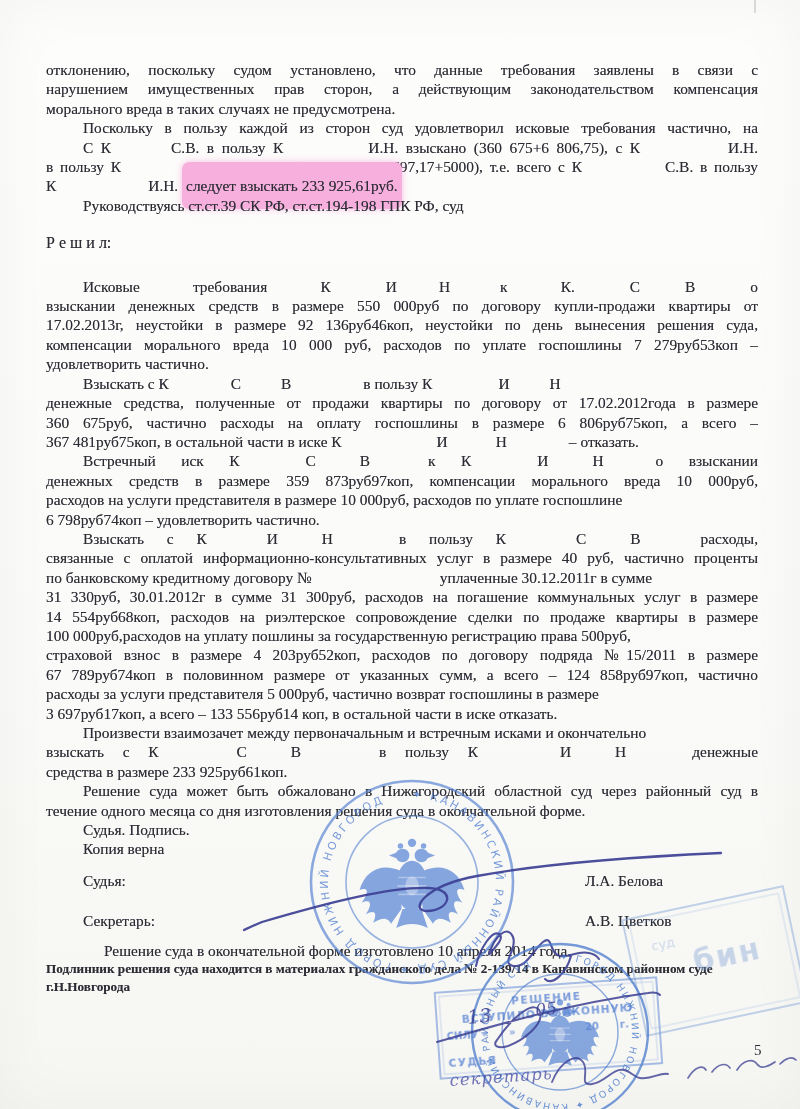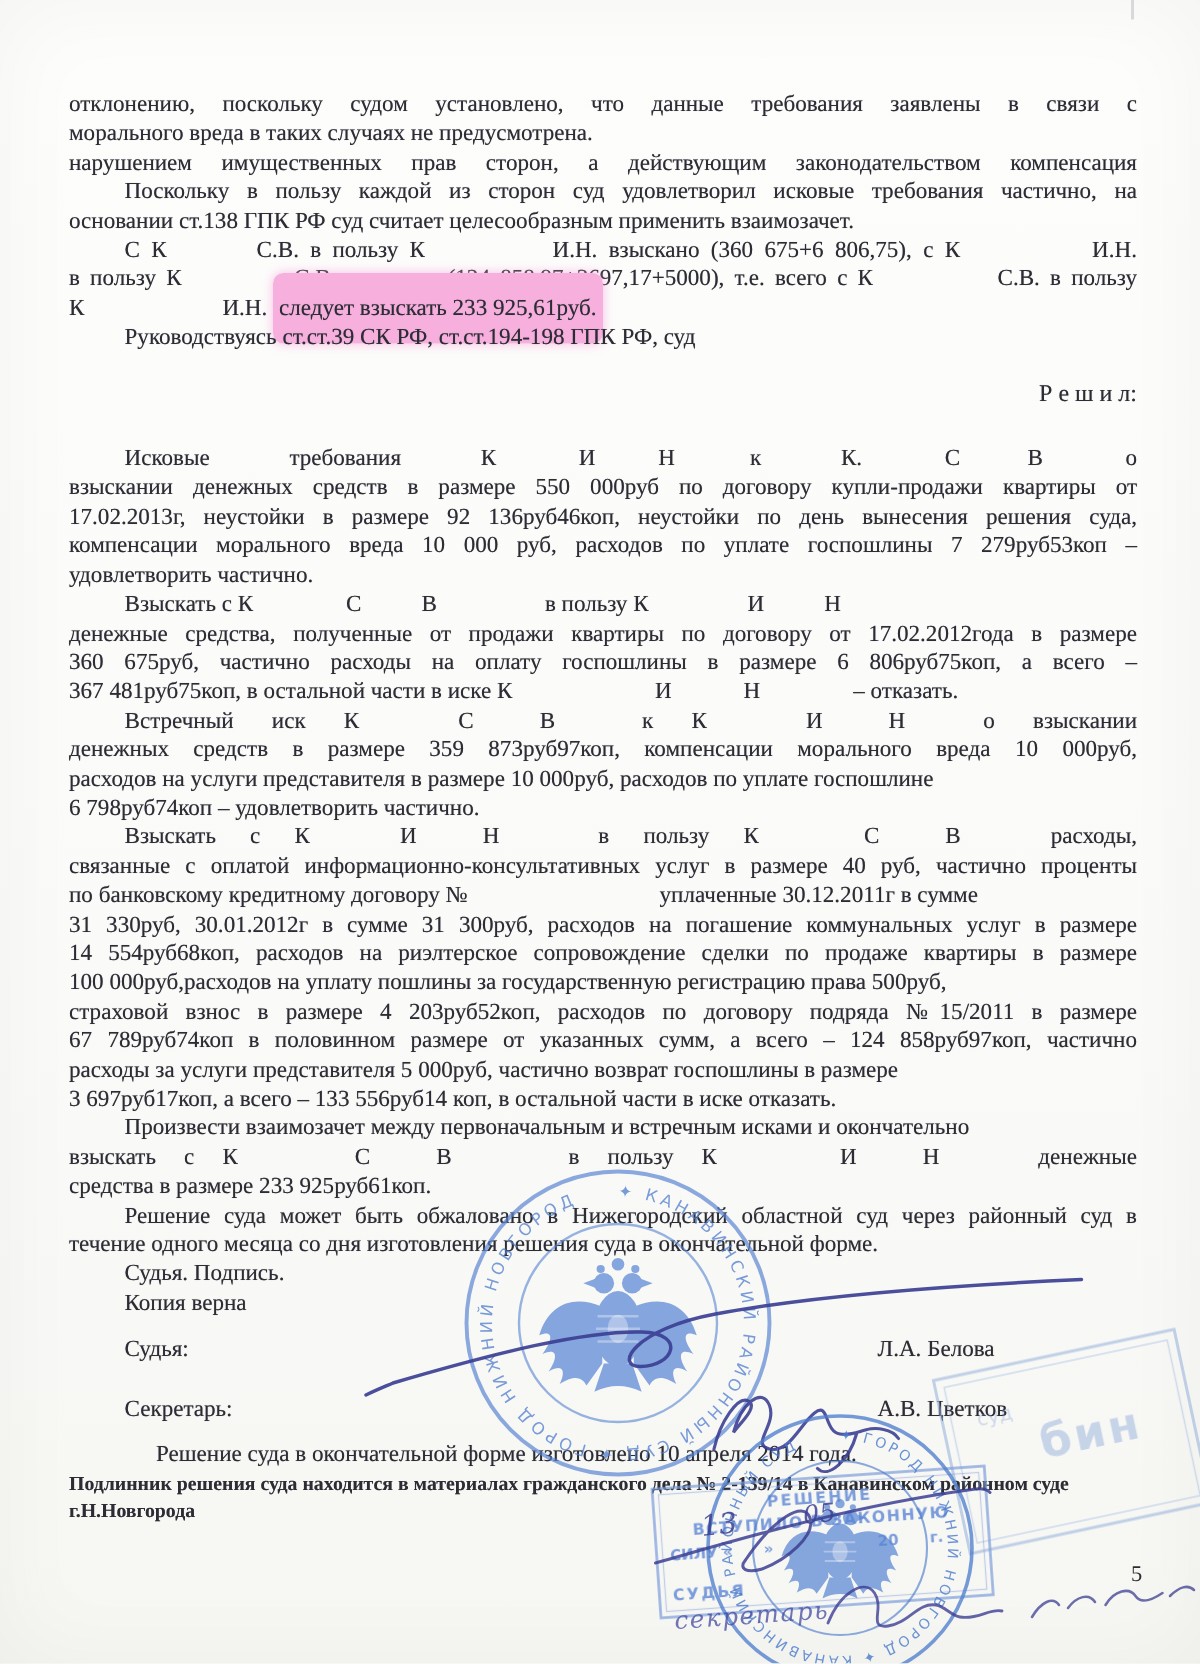--- a/index.html
+++ b/index.html
@@ -10,21 +10,21 @@
     font-family:"Liberation Serif","DejaVu Serif",serif;
     color:#2c2c34;
   }
   .doc{
     position:absolute;left:46px;top:60px;width:712px;
     font-size:15.4px;
     text-shadow:0 0 0.45px rgba(44,44,60,0.55);
   }
   .ln{line-height:19.4px;min-height:19.4px;}
   .ln.j{text-align:justify;text-align-last:justify;}
-  .ln.c{text-align:right;}
+  .ln.c{text-align:left;}
   .ln.ind{text-indent:37px;}
   .ln.ind2{text-indent:58px;}
   .ln.head{margin:18px 0 24px;font-size:16px;}
   .ln.sm{font-size:13.2px;line-height:18px;min-height:18px;font-weight:bold;text-shadow:0 0 0.3px rgba(44,44,60,0.4);}
   .gap{display:inline-block;height:1px;}
   .hl{background:#f7b0de;border-radius:7px;padding:15px 4px;box-shadow:0 0 7px rgba(248,156,215,0.65);}
   .sig-block{margin-top:12px;}
   .sig-row{position:relative;height:20px;line-height:20px;}
   .sig-row + .sig-row{margin-top:20px;}
   .sig-label{position:absolute;left:37px;text-align:right;}
@@ -35,24 +35,23 @@
   .ink-overlay{position:absolute;left:0;top:0;pointer-events:none;}
   svg text{font-family:"DejaVu Sans","Liberation Sans",sans-serif;}
   svg text.hw{font-family:"DejaVu Serif","Liberation Serif",serif;font-style:italic;}
 </style>
 </head>
 <body>
 
 <div class="doc">
   <div>
       <div class="ln j">отклонению, поскольку судом установлено, что данные требования заявлены в связи с</div>
+      <div class="ln j">нарушением имущественных прав сторон, а действующим законодательством компенсация</div>
       <div class="ln l">морального вреда в таких случаях не предусмотрена.</div>
-      <div class="ln j">нарушением имущественных прав сторон, а действующим законодательством компенсация</div>
       <div class="ln j ind">Поскольку в пользу каждой из сторон суд удовлетворил  исковые требования частично, на</div>
-      <div class="ln l">основании ст.138 ГПК РФ суд считает целесообразным применить взаимозачет.</div>
       <div class="ln j ind"><span>С К</span><span class="gap" style="width: 60px;"></span><span>С.В. в пользу К</span><span class="gap" style="width: 85px;"></span><span>И.Н. взыскано (360 675+6 806,75), с К</span><span class="gap" style="width: 88px;"></span><span>И.Н.</span></div>
       <div class="ln j"><span>в пользу К</span><span class="gap" style="width: 75px;"></span><span>С.В. взыскано (124 858,97+3697,17+5000), т.е. всего с К</span><span class="gap" style="width: 83px;"></span><span>С.В. в пользу</span></div>
       <div class="ln l"><span>К</span><span class="gap" style="width: 92px;"></span><span>И.Н. </span><span class="hl">следует взыскать 233 925,61руб.</span></div>
       <div class="ln l ind">Руководствуясь ст.ст.39  СК РФ, ст.ст.194-198 ГПК РФ, суд</div>
       <div class="ln c head">Р е ш и л:</div>
       <div class="ln j ind"><span>Исковые требования К</span><span class="gap" style="width: 55px;"></span><span>И</span><span class="gap" style="width: 42px;"></span><span>Н</span><span class="gap" style="width: 50px;"></span><span>к К.</span><span class="gap" style="width: 55px;"></span><span>С</span><span class="gap" style="width: 45px;"></span><span>В</span><span class="gap" style="width: 55px;"></span><span>о</span></div>
       <div class="ln j">взыскании денежных средств в размере 550 000руб по договору купли-продажи квартиры от</div>
       <div class="ln j">17.02.2013г, неустойки в размере 92 136руб46коп, неустойки по день вынесения решения суда,</div>
       <div class="ln j">компенсации морального вреда 10 000 руб,  расходов по уплате госпошлины 7 279руб53коп –</div>
       <div class="ln l">удовлетворить частично.</div>

